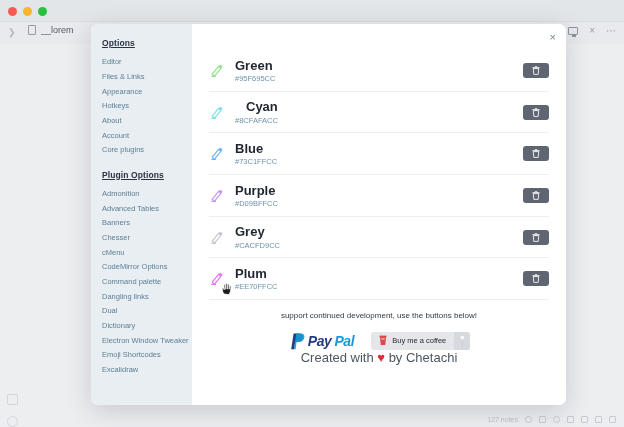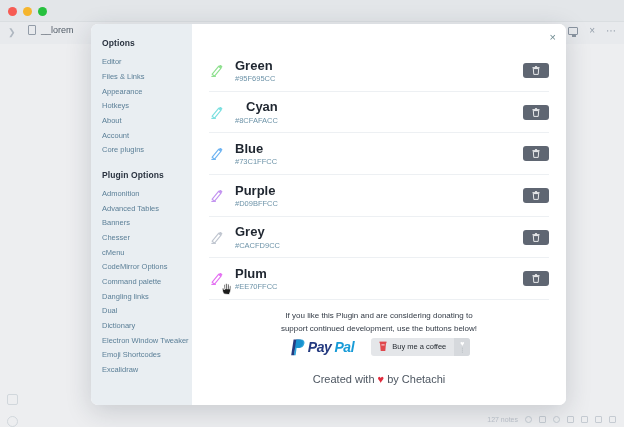--- a/index.html
+++ b/index.html
@@ -77,21 +77,21 @@
     background: #ffffff; border-radius: 7px;
     box-shadow: 0 6px 26px rgba(30,40,55,0.18);
     display: flex; overflow: hidden;
   }
   .modal-side {
     width: 101px; background: #e9eef2; padding: 14px 0 0 11px;
     overflow: hidden; flex: none;
   }
   .side-h {
     font-size: 8.5px; font-weight: 700; color: #2a3340;
-    margin-bottom: 7px; letter-spacing: .1px;
+    margin-bottom: 7px; letter-spacing: .1px; text-decoration: underline;
   }
   .side-h.second { margin-top: 12px; }
   .side-item {
     font-size: 7.5px; color: #5b7f97; line-height: 1.05;
     padding: 3.4px 0; cursor: pointer; white-space: nowrap;
   }
 
   .modal-main { flex: 1; position: relative; background: #fff; }
   .modal-close {
     position: absolute; right: 10px; top: 8px;
@@ -114,21 +114,21 @@
     cursor: pointer; flex: none;
   }
   .del svg { display: block; }
 
   
   .donate { position: absolute; left: 0; right: 0; top: 285px; text-align: center; }
   .d-line {
     font-size: 8px; color: #323a45; line-height: 1.65;
   }
   .d-btns {
-    margin-top: 2px; display: flex; align-items: center;
+    margin-top: 9px; display: flex; align-items: center;
     justify-content: center; gap: 17px;
   }
   .paypal {
     display: flex; align-items: center; gap: 3px;
     font-size: 14px; font-weight: 700; font-style: italic;
     letter-spacing: -.4px; cursor: pointer;
   }
   .pp-a { color: #253b80; }
   .pp-b { color: #179bd7; }
   .coffee {
@@ -141,21 +141,21 @@
     font-size: 7.5px; color: #262c33; border-radius: 8px;
   }
   .cf-side {
     width: 16px; height: 100%; background: #d6d9dd;
     display: flex; flex-direction: column; align-items: center;
     justify-content: center; gap: 1px;
   }
   .cf-heart { font-size: 7px; color: #ffffff; line-height: 1; }
   .cf-dots { font-size: 6px; color: #9aa0a8; line-height: .8; }
   .made {
-    margin-top: 17px; font-size: 11px; color: #4d5661;
+    font-size: 13px; color: #4d5661;
   }
   .made .hrt { color: #e02b3c; }
 
   .cursor { position: absolute; left: 221px; top: 281px; width: 13px; height: 15px; }
 </style>
 </head>
 <body>
 
 <div id="app">
 
@@ -351,21 +351,20 @@
               <svg width="8" height="9" viewBox="0 0 8 9">
                 <rect x="0.4" y="1.3" width="7.2" height="1" rx=".3" fill="#ffffff"></rect>
                 <rect x="2.9" y="0.2" width="2.2" height="1" rx=".3" fill="#ffffff"></rect>
                 <path d="M1.3 2.6 H6.7 L6.2 8.4 H1.8 Z" fill="none" stroke="#ffffff" stroke-width=".85"></path>
               </svg>
             </span>
           </div>
         </div>
 
       <div class="donate">
-        <div class="d-line">If you like this Plugin and are considering donating to</div>
         <div class="d-line">support continued development, use the buttons below!</div>
 
         <div class="d-btns">
           <div class="paypal">
             <svg width="17" height="19" viewBox="0 0 17 19">
               <path d="M3.2 18.2 L5.6 2.4 H11 C13.9 2.4 15.4 3.9 15 6.4 C14.5 9.4 12.3 10.8 9.3 10.8 H7.2 L6.1 18.2 Z" fill="#253b80"></path>
               <path d="M5.9 18.2 L8.3 2.4 H13 C15.6 2.4 16.9 4.1 16.4 6.6 C15.8 9.7 13.6 11.1 10.6 11.1 H8.6 L7.6 18.2 Z" fill="#179bd7" opacity=".9"></path>
             </svg>
             <span class="pp-a">Pay</span>
               <span class="pp-b">Pal</span>

